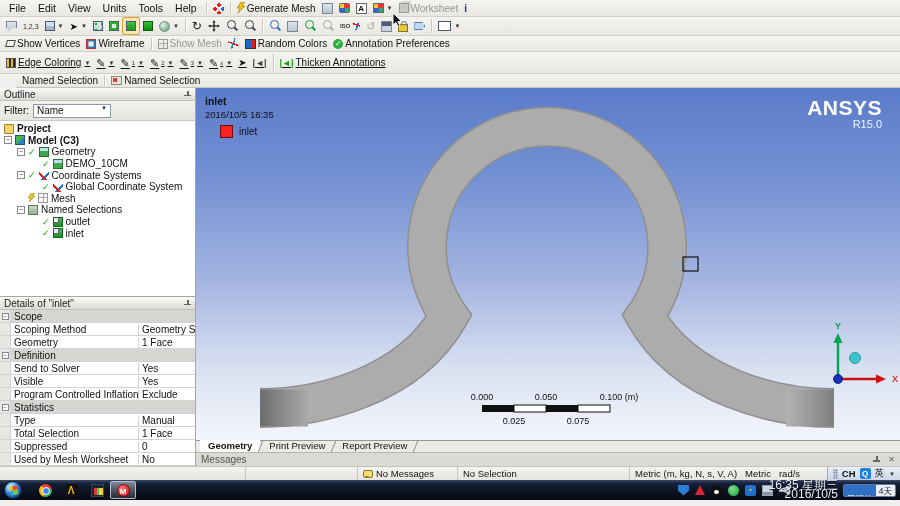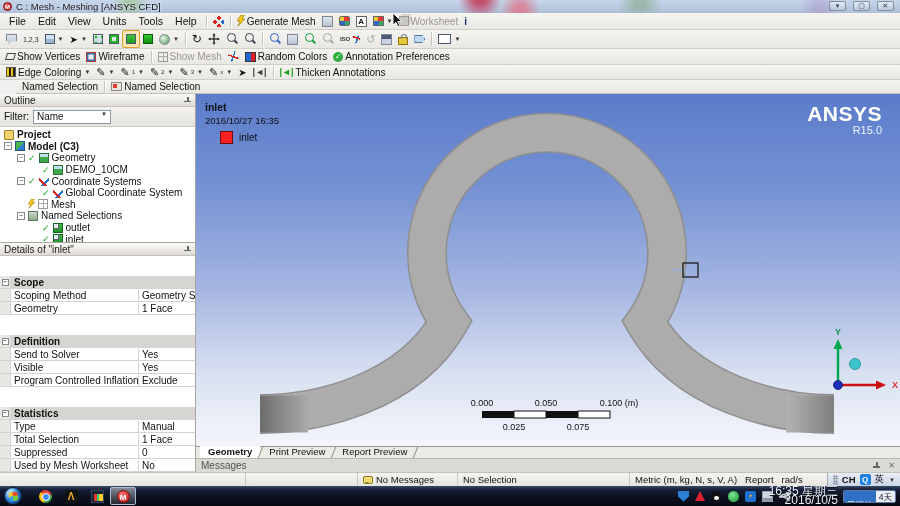--- a/index.html
+++ b/index.html
@@ -20,21 +20,21 @@
   #title-icon { width:9px; height:9px; border-radius:50%; background:radial-gradient(circle at 35% 35%,#ff6a6a,#c00a0a); margin:0 4px 0 3px; border:1px solid #7d0606; display:flex; align-items:center; justify-content:center; color:#fff; font-size:6px; font-weight:bold; line-height:1; }
   #title-text { font-size:9.5px; color:#0c1420; text-shadow:0 0 3px rgba(255,255,255,.9); }
   .wbtns { position:absolute; right:6px; top:1px; display:flex; gap:7px; }
   .wbtn { width:17px; height:10px; border:1px solid rgba(70,80,100,.55); border-radius:2px; background:linear-gradient(180deg,rgba(255,255,255,.55),rgba(200,210,230,.25)); font-size:7px; line-height:8px; text-align:center; color:#31405c; }
 
   
   .bar { position:relative; display:flex; align-items:center; background:linear-gradient(180deg,#f5f4f1,#e9e7e2); border-bottom:1px solid #d2cfc8; padding:0 3px; }
   #menubar { height:17px; }
   #tb2 { height:19px; }
   #tb3 { height:16px; }
-  #tb4 { height:15px; }
+  #tb4 { height:22px;text-decoration:underline; }
   #nsbar { height:14px; border-bottom:1px solid #c6c3bc;margin-left:16px; }
   .menu-item { padding:0 6px; font-size:10.5px; }
   .sep { width:1px; height:80%; background:#c8c5be; margin:0 3px; box-shadow:1px 0 0 #fff; }
   .tbtn { display:inline-flex; align-items:center; gap:2px; padding:0 3px; height:100%; font-size:10px; white-space:nowrap; }
   .tbtn.dis { color:#9a978f; }
   .drop { font-size:6px; color:#333; margin-left:1px; }
   .gi { display:inline-block; width:11px; height:11px; background:linear-gradient(180deg,#dfe6ee,#b9c4d2); border:1px solid #7d8794; }
   .cube { display:inline-block; width:10px; height:10px; border:1px solid #4a5a6a; background:linear-gradient(180deg,#cfe0ef 0 45%,#9fb8cf 45%); }
   .cube.vtx { background:radial-gradient(circle at 2px 2px,#19c119 1.5px,transparent 1.6px),radial-gradient(circle at 8px 2px,#19c119 1.5px,transparent 1.6px),radial-gradient(circle at 2px 8px,#19c119 1.5px,transparent 1.6px),radial-gradient(circle at 8px 8px,#19c119 1.5px,transparent 1.6px),linear-gradient(180deg,#e8eef5,#c4d2e0); }
   .cube.edg { box-shadow:inset 0 0 0 2px #27b427; background:#dfe8f1; }
@@ -98,21 +98,21 @@
   .t-sel { background:linear-gradient(180deg,#46b84f,#1f8f2a); border:1px solid #14661c; position:relative; }
   .t-sel::before { content:""; position:absolute; left:0; top:0; width:4px; height:4px; background:#e3ecf5; border-right:1px solid #666; border-bottom:1px solid #666; }
 
   
   #details { border-top:1px solid #a8a5a0; }
   .drow { display:flex; height:13px; border-bottom:1px solid #d3d3d3; font-size:10px; align-items:center; background:#fff; }
   .drow .gut { width:11px; height:100%; background:#e9e7e3; border-right:1px solid #d3d3d3; display:flex; align-items:center; justify-content:center; }
   .drow .gut .exp { width:7px; height:7px; line-height:5px; font-size:6px; }
   .drow .l { width:128px; padding:0 3px; border-right:1px solid #d3d3d3; overflow:hidden; white-space:nowrap; }
   .drow .v { flex:1; padding:0 3px; overflow:hidden; white-space:nowrap; }
-  .drow.hdr { background:#d7d5d1; font-weight:bold;margin-top:20px; }
+  .drow.hdr { background:#d7d5d1; font-weight:normal; }
   .drow.hdr .l { border-right:none; width:auto; }
 
   
   #rightcol { flex:1; display:flex; flex-direction:column; }
   #viewport { position:relative; width:704px; height:352px; background:linear-gradient(180deg,#5b7cca 0%,#7390d3 25%,#a5b5e1 55%,#d9e1f1 80%,#eef1f9 95%,#f3f5fb 100%); overflow:hidden; }
   #vp-note { position:absolute; left:9px; top:7px; color:#101018; }
   #vp-title { font-weight:bold; font-size:10.5px; }
   #vp-date { font-size:9.5px; margin-top:2px; }
   #vp-legend { position:absolute; left:24px; top:37px; display:flex; align-items:center; gap:6px; }
   #legend-swatch { width:13px; height:13px; background:#ff2020; border:1px solid #6d0d0d; }
@@ -167,29 +167,20 @@
   #calbadge .b2 { background:#e9eef6; color:#223; padding:0 3px; line-height:12px; }
 
   #cursor { position:absolute; left:392px; top:13px; z-index:99; pointer-events:none; }
   svg text { font-family:"Liberation Sans","DejaVu Sans",sans-serif; }
 </style>
 </head>
 <body>
 
 <div id="app">
 
-  <div id="titlebar">
-    <div id="title-icon">M</div>
-    <div id="title-text">C : Mesh - Meshing [ANSYS CFD]</div>
-    <div class="wbtns">
-      <div class="wbtn">▾</div>
-      <div class="wbtn">▢</div>
-      <div class="wbtn">✕</div>
-    </div>
-  </div>
 
   <div id="menubar" class="bar">
     <span class="menu-item">File</span>
     <span class="menu-item">Edit</span>
     <span class="menu-item">View</span>
     <span class="menu-item">Units</span>
     <span class="menu-item">Tools</span>
     <span class="menu-item">Help</span>
     <span class="sep"></span>
     <span class="tbtn">
@@ -576,21 +567,21 @@
             <text x="642" y="241" text-anchor="middle" font-size="9" font-weight="bold" fill="#0a9a4c">Y</text>
             <line x1="642" y1="291" x2="682" y2="291" stroke="#cc1111" stroke-width="2.4"></line>
             <polygon points="690,291 680,286.5 680,295.5" fill="#cc1111"></polygon>
             <text x="696" y="294" font-size="9" font-weight="bold" fill="#d33">X</text>
             <circle cx="659" cy="270" r="5.5" fill="#3cc4cc" stroke="#1b8d95" stroke-width="0.8"></circle>
             <circle cx="642" cy="291" r="4.5" fill="#1b2fbf" stroke="#0b1560" stroke-width="0.8"></circle>
           </g>
         </svg>
         <div id="vp-note">
           <div id="vp-title">inlet</div>
-          <div id="vp-date">2016/10/27 16:35</div>
+          <div id="vp-date">2016/10/5 16:35</div>
         </div>
         <div id="vp-legend">
           <span id="legend-swatch"></span>
           <span id="legend-label">inlet</span>
         </div>
         <div id="vp-logo">
           <div id="logo1">ANSYS</div>
           <div id="logo2">R15.0</div>
         </div>
       </div>
@@ -616,21 +607,21 @@
     <span class="scell" style="width:112px"></span>
     <span class="scell" style="width:100px">
         <span class="balloon"></span>
         <span>No Messages</span>
       </span>
     <span class="scell" style="width:172px">
         <span>No Selection</span>
       </span>
     <span class="scell" style="border-right:none;gap:8px">
       <span>Metric (m, kg, N, s, V, A)</span>
-      <span>Report</span>
+      <span>Metric</span>
       <span>rad/s</span>
     </span>
     <span id="langband">
       <span class="grip"></span>
       <span style="font-weight:bold">CH</span>
       <span class="qbadge">Q</span>
       <span>英</span>
       <span class="drop">▼</span>
     </span>
   </div>

